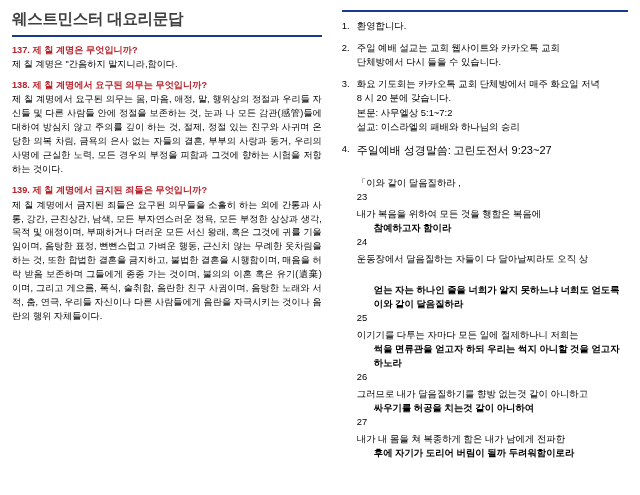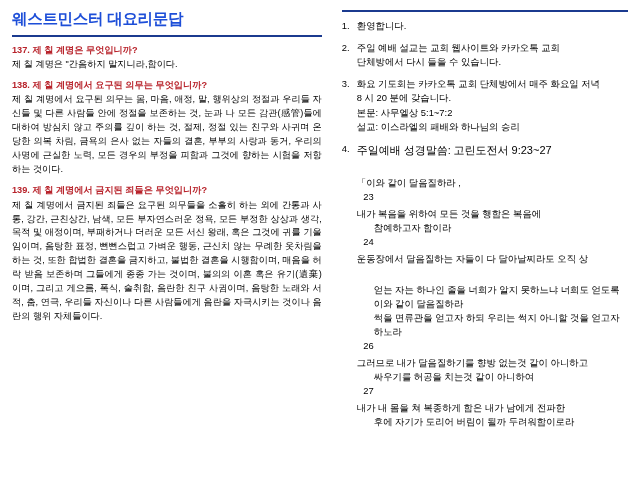--- a/index.html
+++ b/index.html
@@ -29,21 +29,21 @@
   }
   .col-left {
     width: 330px;
     padding-right: 14px;
   }
   .col-right {
     width: 298px;
     padding-left: 6px;
   }
   .col-title {
-    color: #1d4ed8;
+    color: #404040;
     font-weight: bold;
     font-size: 15.5px;
     letter-spacing: -0.3px;
     margin: 0 0 6px 0;
     line-height: 1.2;
   }
   .col-title.center {
     text-align: center;
   }
   .rule {
@@ -103,29 +103,30 @@
   }
   .verse-line {
     display: flex;
     flex-direction: column;
     font-size: 9.4px;
     line-height: 1.5;
   }
   .verse-num {
     width: 17px;
     flex: 0 0 17px;
-    text-align: right;
+    text-align: left;
   }
   .verse-text {
     flex: 1 1 auto;
   }
   .verse-cont {
     padding-left: 17px;
     font-size: 9.4px;
     line-height: 1.5;
+    font-weight: bold;
   }
 </style>
 </head>
 <body>
 
 <div class="page">
 
   <div class="col col-left">
     <h1 class="col-title">웨스트민스터 대요리문답</h1>
     <hr class="rule">
@@ -194,20 +195,24 @@
             </li>
             <li>
               <div class="verse-line">
                 <span class="verse-num">24</span>
                 <span class="verse-text">운동장에서 달음질하는 자들이 다 달아날찌라도 오직 상</span>
               </div>
               <div class="verse-cont" style="white-space: pre-line; margin-top: 16px;">얻는 자는 하나인 줄을 너희가 알지 못하느냐 너희도 얻도록
 이와 같이 달음질하라</div>
             </li>
             <li>
+              <div class="verse-line">
+                <span class="verse-num">25</span>
+                <span class="verse-text">이기기를 다투는 자마다 모든 일에 절제하나니 저희는</span>
+              </div>
               <div class="verse-cont" style="white-space: pre-line;">썩을 면류관을 얻고자 하되 우리는 썩지 아니할 것을 얻고자
 하노라</div>
             </li>
             <li>
               <div class="verse-line">
                 <span class="verse-num">26</span>
                 <span class="verse-text">그러므로 내가 달음질하기를 향방 없는것 같이 아니하고</span>
               </div>
               <div class="verse-cont">싸우기를 허공을 치는것 같이 아니하여</div>
             </li>

